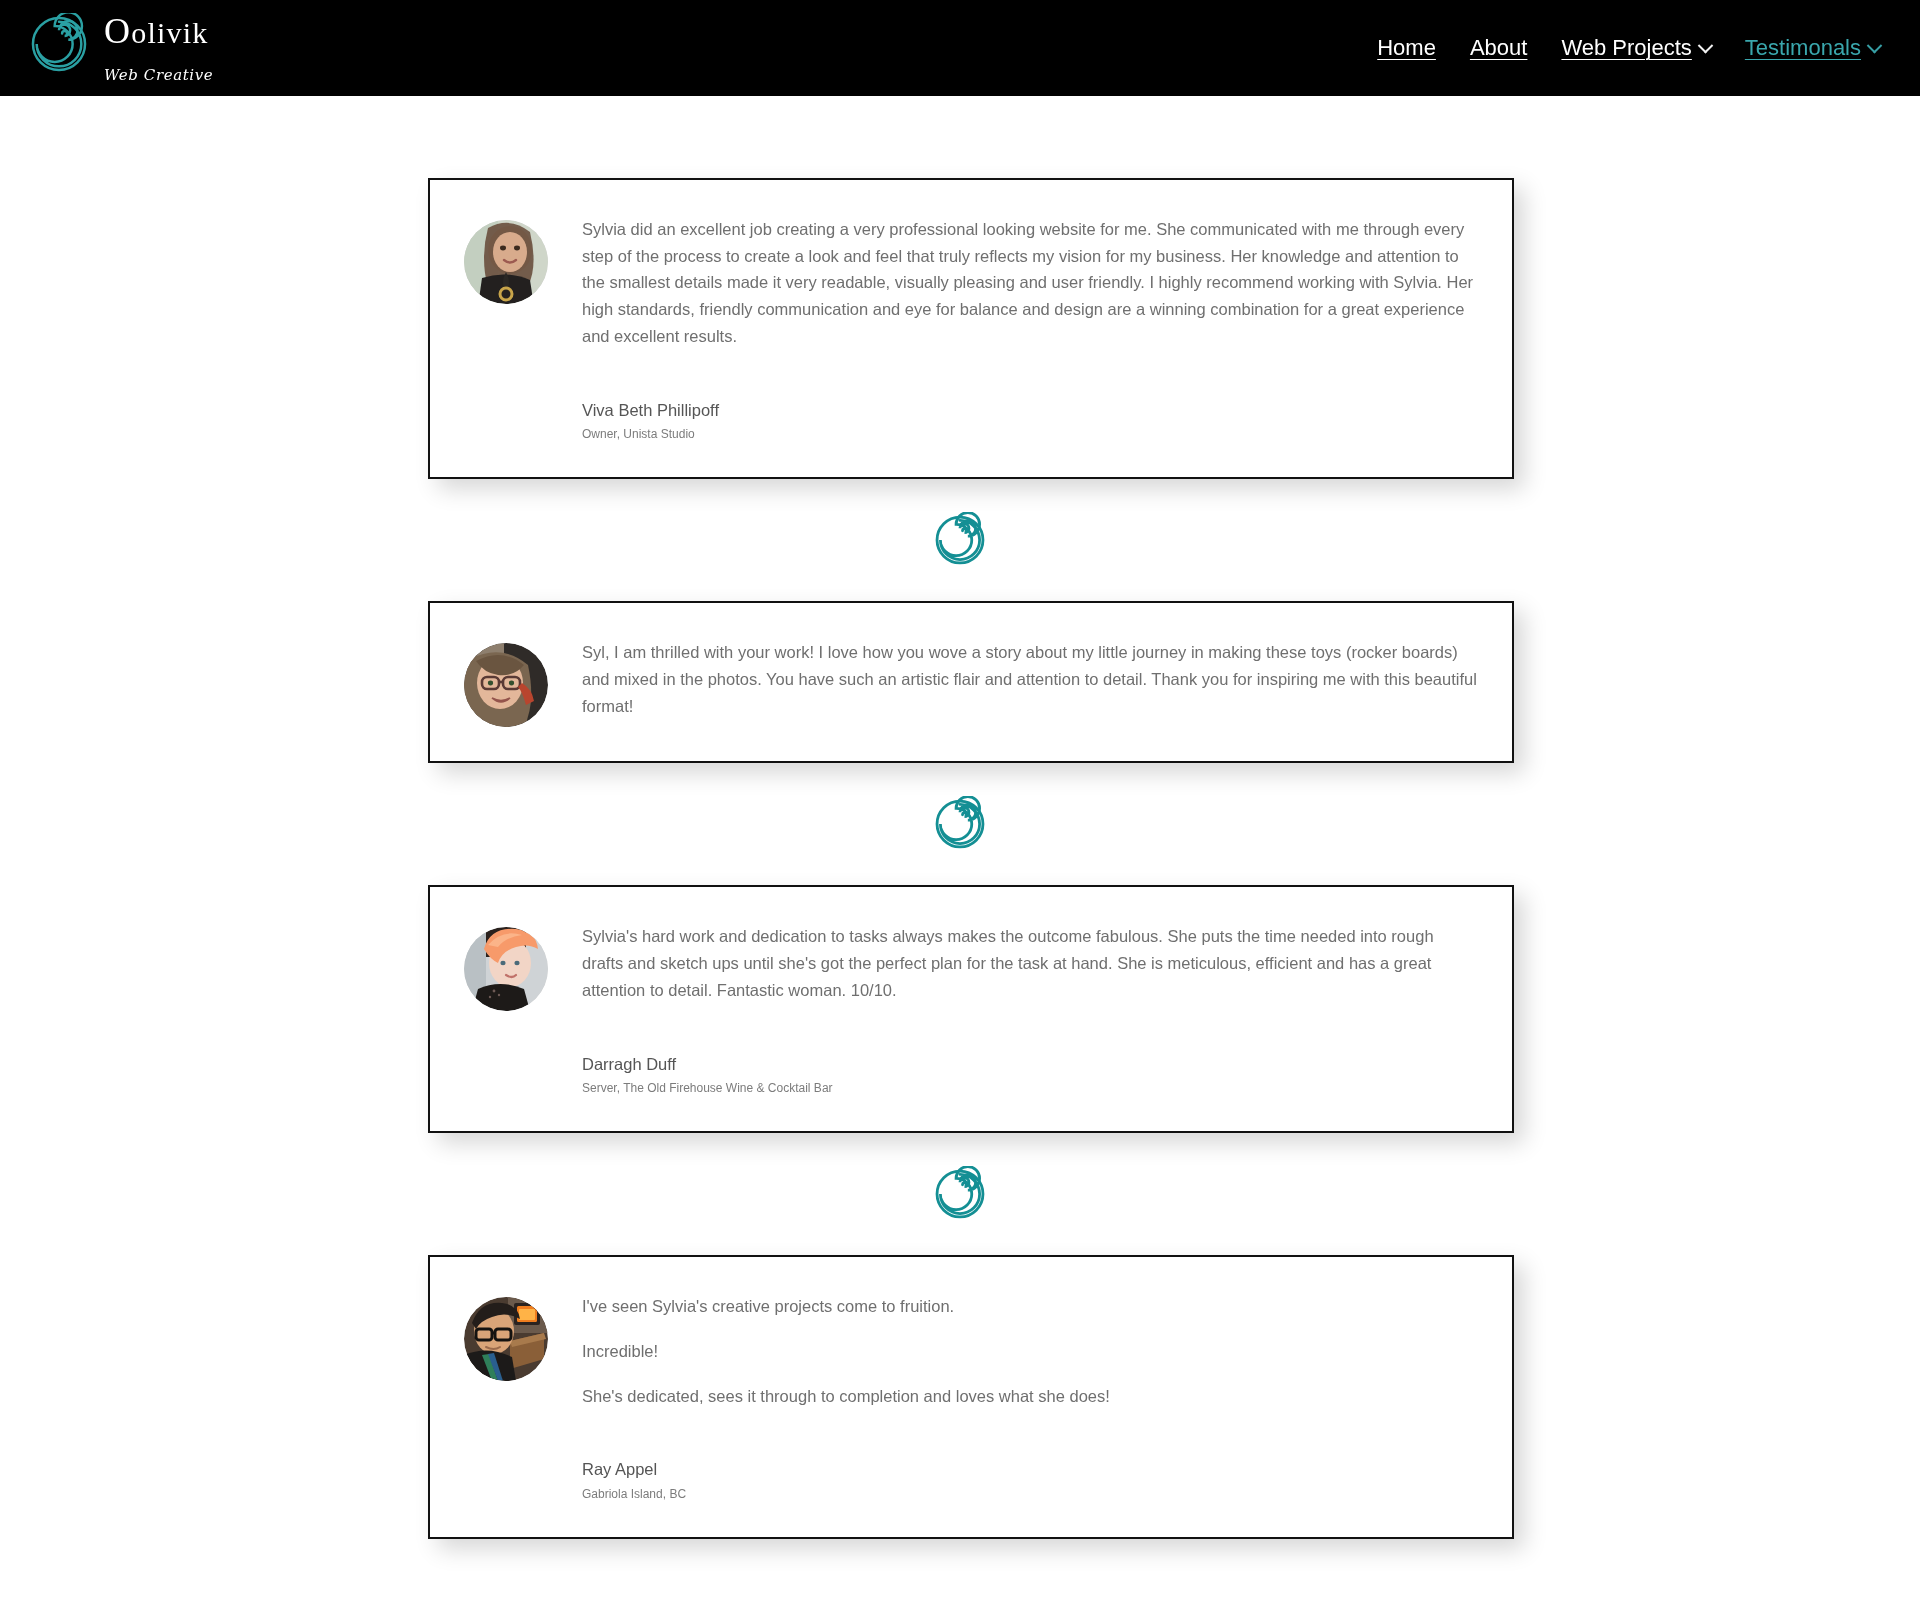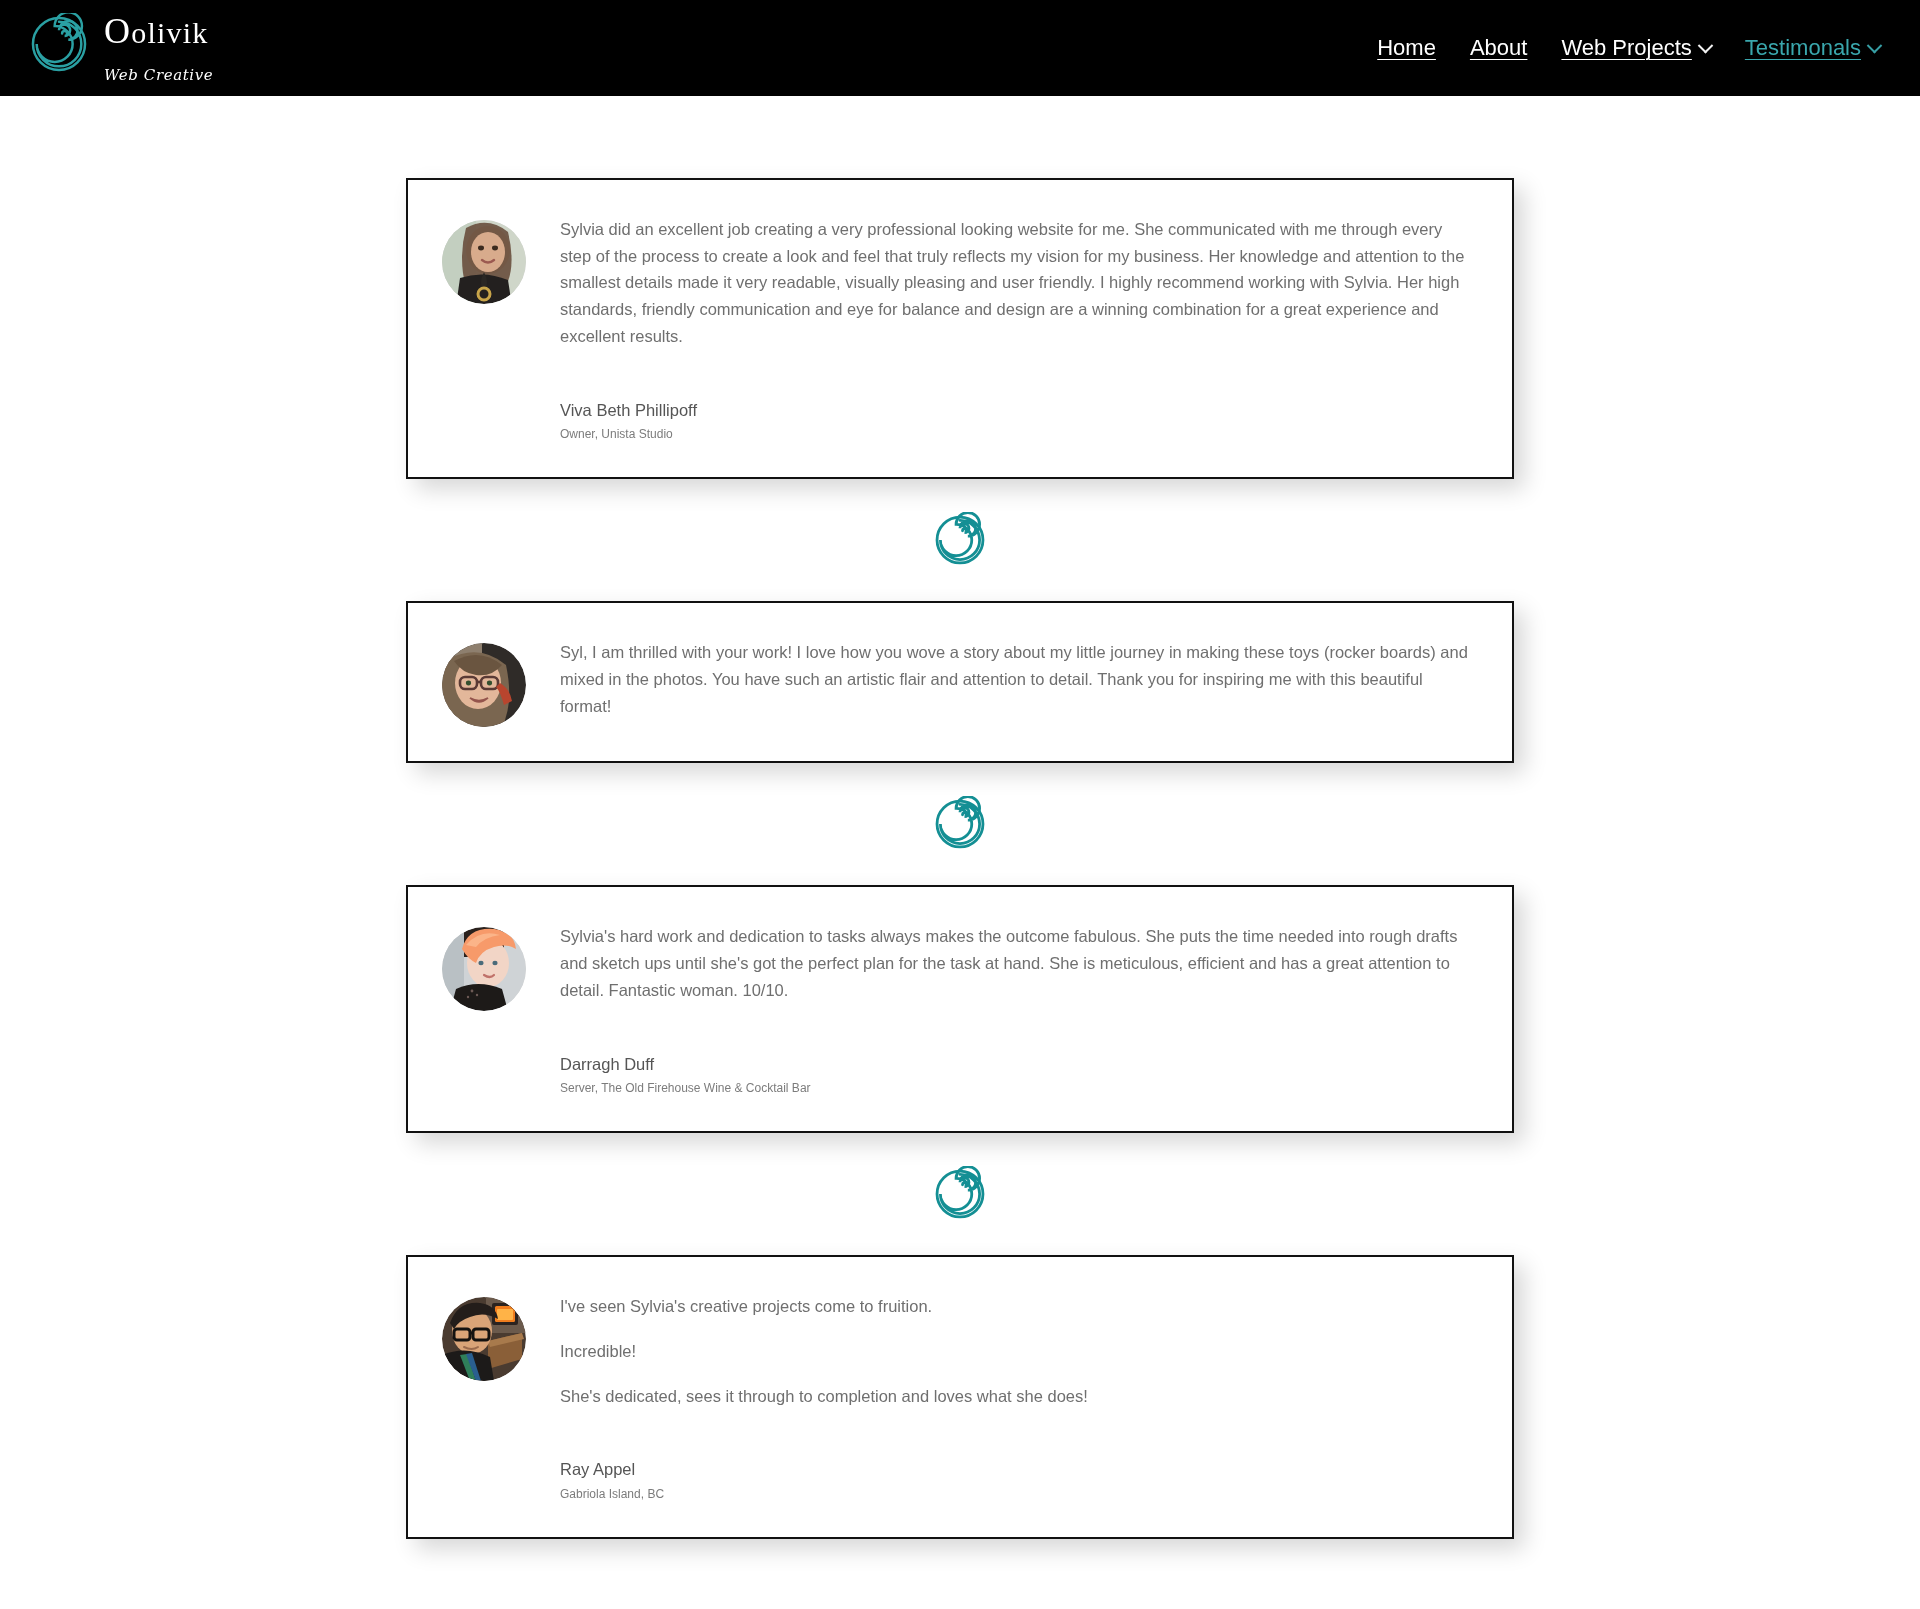--- a/index.html
+++ b/index.html
@@ -78,20 +78,21 @@
   .stack { width: 1108px; margin: 0 auto; }
 
   .t-card {
     background: #ffffff;
     border: 2px solid #111111;
     box-shadow: 10px 10px 22px rgba(0,0,0,.16);
     padding: 34px 34px 34px 34px;
     display: flex;
     gap: 34px;
     align-items: flex-start;
+    margin-left: 22px;
   }
   .t-avatar {
     flex: 0 0 84px;
     width: 84px; height: 84px;
     border-radius: 50%;
     overflow: hidden;
     margin-top: 6px;
     background: #d9d9d9;
   }
   .t-avatar svg { display: block; width: 84px; height: 84px; }

